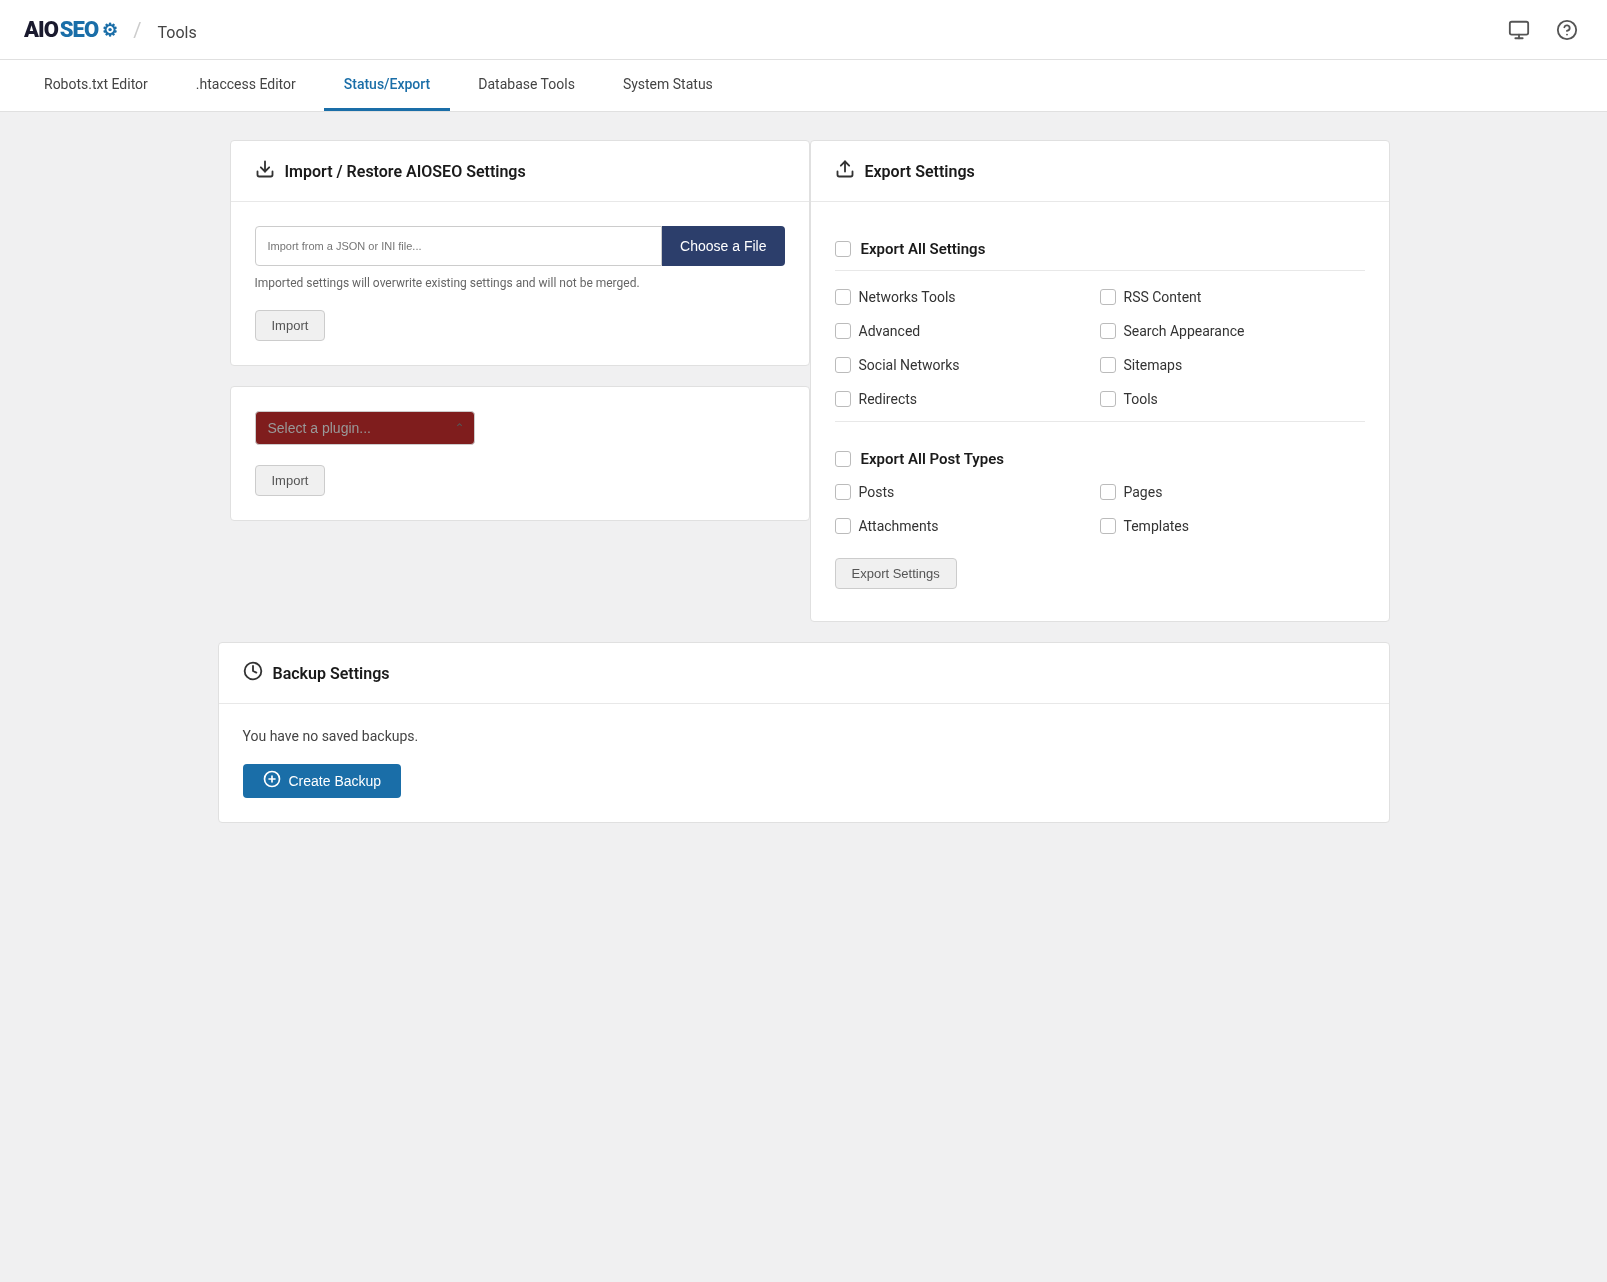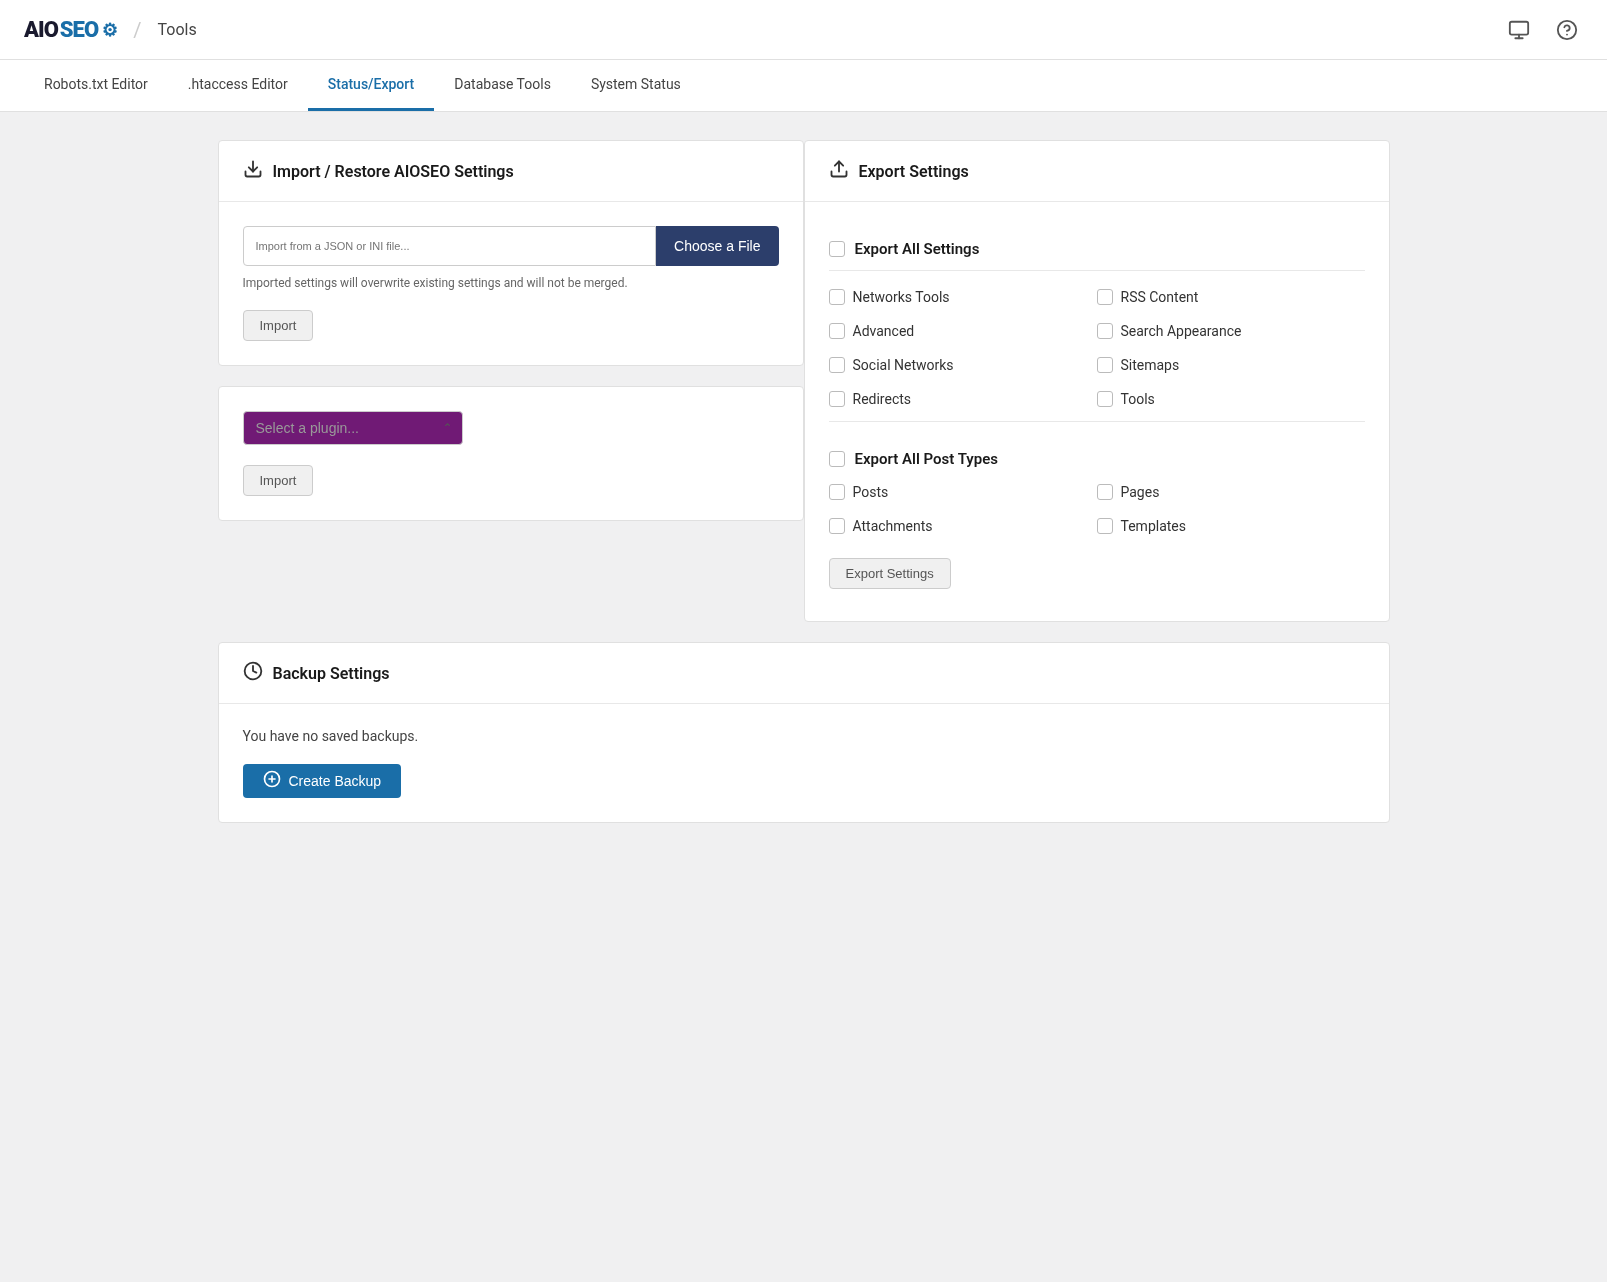--- a/index.html
+++ b/index.html
@@ -1,57 +1,57 @@
 <!DOCTYPE html>
 <html><head>
   <meta charset="utf-8">
   <style>
     * { box-sizing: border-box; margin: 0; padding: 0; }
     body { font-family: -apple-system, BlinkMacSystemFont, 'Segoe UI', Roboto, sans-serif; background: #f0f0f1; color: #1e1e1e; font-size: 14px; }
 
     
     .header { background: #fff; border-bottom: 1px solid #e0e0e0; display: flex; align-items: center; justify-content: space-between; padding: 0 24px; height: 60px; }
-    .header-left { display: flex; align-items: center; gap: 12px; }
+    .header-left { display: flex; align-items: flex-end; gap: 12px; }
     .logo { display: flex; align-items: center; gap: 2px; font-size: 22px; font-weight: 900; letter-spacing: -1px; }
     .logo-aio { color: #1a1a2e; }
     .logo-seo { color: #1a6ea8; }
     .header-divider { color: #ccc; font-size: 20px; margin: 0 4px; }
     .header-title { font-size: 16px; color: #444; font-weight: 400; }
     .header-actions { display: flex; align-items: center; gap: 16px; }
     .header-icon-btn { background: none; border: none; cursor: pointer; color: #555; font-size: 20px; display: flex; align-items: center; justify-content: center; width: 32px; height: 32px; }
 
     
-    .nav-tabs { background: #fff; border-bottom: 1px solid #e0e0e0; padding: 0 24px; display: flex; gap: 0; }
+    .nav-tabs { background: #fff; border-bottom: 1px solid #e0e0e0; padding: 0 24px; display: flex; gap: 8px; }
     .nav-tab { padding: 16px 20px; cursor: pointer; font-size: 14px; color: #444; border-bottom: 3px solid transparent; text-decoration: none; display: inline-block; }
     .nav-tab.active { color: #1a6ea8; border-bottom-color: #1a6ea8; font-weight: 500; }
 
     
     .main { padding: 28px 24px; max-width: 1220px; margin: 0 auto; }
 
     
-    .top-grid { display: grid; grid-template-columns: 1fr 1fr; margin-bottom: 20px; }
+    .top-grid { display: grid; grid-template-columns: 1fr 1fr; margin-bottom: 20px; margin-left: 12px; }
 
     
     .card { background: #fff; border: 1px solid #e0e0e0; border-radius: 4px; }
     .card-header { display: flex; align-items: center; gap: 10px; padding: 18px 24px; border-bottom: 1px solid #e8e8e8; }
     .card-header-icon { font-size: 18px; color: #333; }
     .card-header-title { font-size: 16px; font-weight: 600; color: #1a1a1a; }
     .card-body { padding: 24px; }
 
     
     .file-input-row { display: flex; gap: 0; margin-bottom: 10px; }
     .file-text-input { flex: 1; border: 1px solid #ccc; border-radius: 4px 0 0 4px; padding: 8px 12px; font-size: 11px; color: #999; outline: none; }
     .choose-file-btn { background: #2c3e6b; color: #fff; border: none; border-radius: 0 4px 4px 0; padding: 12px 18px; font-size: 14px; cursor: pointer; font-weight: 500; white-space: nowrap; }
     .hint-text { font-size: 12px; color: #666; margin-bottom: 20px; }
     .import-btn { background: #f0f0f0; color: #555; border: 1px solid #ccc; border-radius: 4px; padding: 7px 16px; font-size: 13px; cursor: pointer; }
 
     
     .plugin-description { color: #444; font-size: 14px; margin-bottom: 16px; }
     .select-wrapper { position: relative; display: inline-block; width: 220px; margin-bottom: 20px; }
-    .plugin-select { width: 100%; border: 1px solid #ccc; border-radius: 4px; padding: 8px 32px 8px 12px; font-size: 14px; color: #999; appearance: none; background: #701a75; cursor: pointer; outline: none; }
+    .plugin-select { width: 100%; border: 1px solid #ccc; border-radius: 4px; padding: 8px 32px 8px 12px; font-size: 14px; color: #999; appearance: none; background: #7f1d1d; cursor: pointer; outline: none; }
     .select-chevron { position: absolute; right: 10px; top: 50%; transform: translateY(-50%); color: #555; pointer-events: none; font-size: 12px; }
 
     
     .export-section { margin-bottom: 8px; }
     .export-group-header { display: flex; align-items: center; gap: 10px; padding: 14px 0 12px 0; }
     .export-group-title { font-size: 15px; font-weight: 600; color: #1a1a1a; }
     .export-divider { border: none; border-top: 1px solid #e8e8e8; margin: 0 0 14px 0; }
     .export-grid { display: grid; grid-template-columns: 1fr 1fr; gap: 10px 0; margin-bottom: 6px; }
     .checkbox-row { display: flex; align-items: center; gap: 8px; padding: 4px 0; }
     .checkbox-box { width: 16px; height: 16px; border: 1px solid #bbb; border-radius: 3px; background: #fff; display: inline-block; flex-shrink: 0; }

